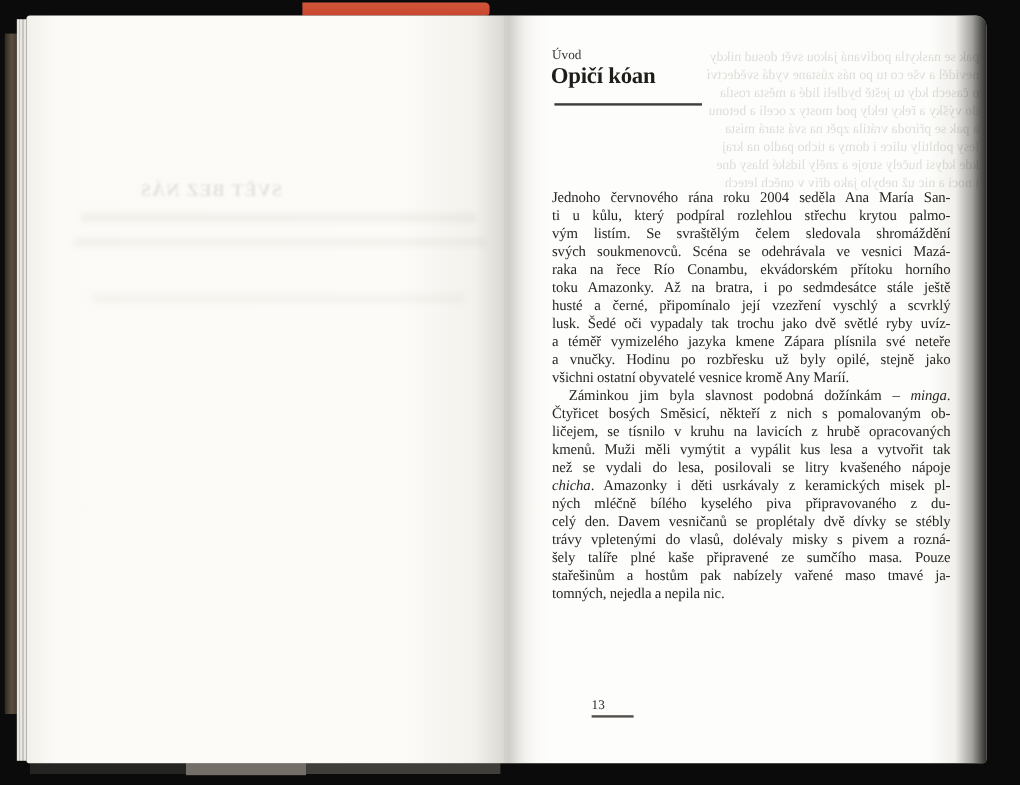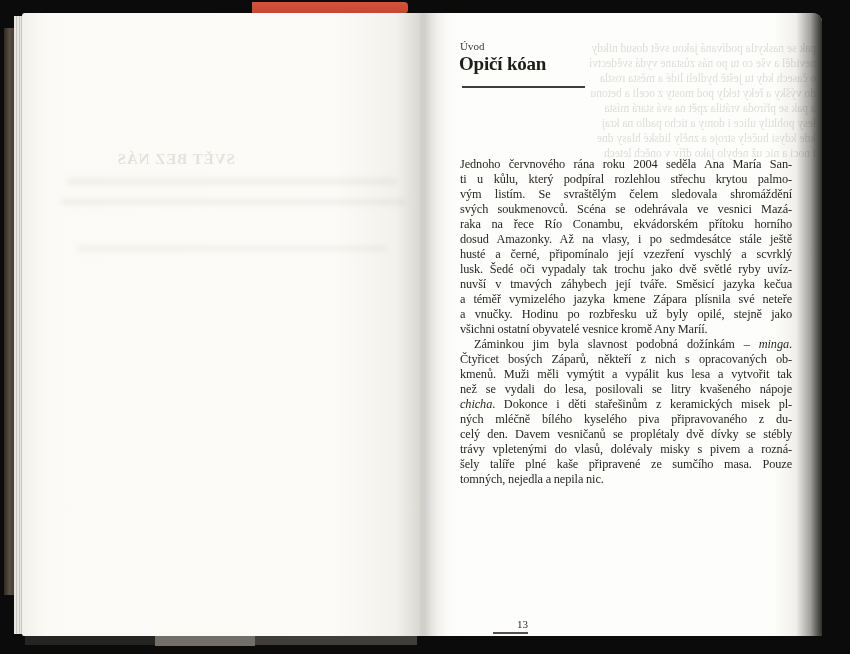--- a/index.html
+++ b/index.html
@@ -48,22 +48,22 @@
     font-size:19px;font-weight:bold;letter-spacing:-0.2px;color:#1e1d1a;}
   .title-rule{position:absolute;left:42px;top:73px;width:123px;height:2px;background:#3f3d3a;}
   .body-text{position:absolute;left:40px;top:144px;width:332px;
     font-size:12.3px;line-height:15px;color:#292723;letter-spacing:-0.1px;word-spacing:-0.2px;}
   .para{margin:0;}
   .line{height:15px;overflow:hidden;text-align:justify;text-align-last:justify;}
   .line.last{text-align-last:left;}
   .line.first-indent{padding-left:14px;}
   .it{font-style:italic;}
   .page-number-wrap{position:absolute;left:73px;top:569px;width:35px;
-    text-align:right;font-size:11px;font-weight:normal;color:#2c2a26;
-    border-bottom:2px solid #53504b;padding-bottom:2px;margin-top:36px;}
+    text-align:left;font-size:11px;font-weight:normal;color:#2c2a26;
+    border-bottom:2px solid #53504b;padding-bottom:2px;}
 </style>
 </head>
 <body>
 
 <div class="scene" style="background: rgb(11, 11, 11);">
 
   <div class="cover-red" style="background: linear-gradient(rgb(212, 85, 58), rgb(200, 70, 47));"></div>
   <div class="cover-left"></div>
   <div class="page-edges-left"></div>
 
@@ -94,38 +94,39 @@
     <h1 class="chapter-title">Opičí kóan</h1>
     <div class="title-rule" style="background: rgb(63, 61, 58);"></div>
 
     <div class="body-text" style="color: rgb(41, 39, 35);">
         <div class="para">
           <div class="line"><span>Jednoho červnového rána roku 2004 seděla Ana María San-</span></div>
           <div class="line"><span>ti u kůlu, který podpíral rozlehlou střechu krytou palmo-</span></div>
           <div class="line"><span>vým listím. Se svraštělým čelem sledovala shromáždění</span></div>
           <div class="line"><span>svých soukmenovců. Scéna se odehrávala ve vesnici Mazá-</span></div>
           <div class="line"><span>raka na řece Río Conambu, ekvádorském přítoku horního</span></div>
-          <div class="line"><span>dosud Amazonky. Až na vlasy, i po sedmdesátce stále ještě</span></div>
+          <div class="line"><span>toku Amazonky. Až na bratra, i po sedmdesátce stále ještě</span></div>
           <div class="line"><span>husté a černé, připomínalo její vzezření vyschlý a scvrklý</span></div>
           <div class="line"><span>lusk. Šedé oči vypadaly tak trochu jako dvě světlé ryby uvíz-</span></div>
-          <div class="line"><span>nuvší v tmavých záhybech její tváře. Směsicí jazyka kečua</span></div>
           <div class="line"><span>a téměř vymizelého jazyka kmene Zápara plísnila své neteře</span></div>
           <div class="line"><span>a vnučky. Hodinu po rozbřesku už byly opilé, stejně jako</span></div>
           <div class="line last"><span>všichni ostatní obyvatelé vesnice kromě Any Maríí.</span></div>
         </div>
         <div class="para">
           <div class="line first-indent"><span>Záminkou jim byla slavnost podobná dožínkám – </span><span class="it">minga</span><span>.</span></div>
-          <div class="line"><span>Čtyřicet bosých Záparů, někteří z nich s opracovaných ob-</span></div>
+          <div class="line"><span>Čtyřicet bosých Směsicí, někteří z nich s pomalovaným ob-</span></div>
+          <div class="line"><span>ličejem, se tísnilo v kruhu na lavicích z hrubě opracovaných</span></div>
           <div class="line"><span>kmenů. Muži měli vymýtit a vypálit kus lesa a vytvořit tak</span></div>
           <div class="line"><span>než se vydali do lesa, posilovali se litry kvašeného nápoje</span></div>
-          <div class="line"><span class="it">chicha</span><span>. Dokonce i děti stařešinům z keramických misek pl-</span></div>
+          <div class="line"><span class="it">chicha</span><span>. Amazonky i děti usrkávaly z keramických misek pl-</span></div>
           <div class="line"><span>ných mléčně bílého kyselého piva připravovaného z du-</span></div>
           <div class="line"><span>celý den. Davem vesničanů se proplétaly dvě dívky se stébly</span></div>
           <div class="line"><span>trávy vpletenými do vlasů, dolévaly misky s pivem a rozná-</span></div>
           <div class="line"><span>šely talíře plné kaše připravené ze sumčího masa. Pouze</span></div>
+          <div class="line"><span>stařešinům a hostům pak nabízely vařené maso tmavé ja-</span></div>
           <div class="line last"><span>tomných, nejedla a nepila nic.</span></div>
         </div>
       </div>
 
     <div class="page-number-wrap">
       <span>13</span>
     </div>
 
     <div class="right-edge-shade"></div>
   </div>

